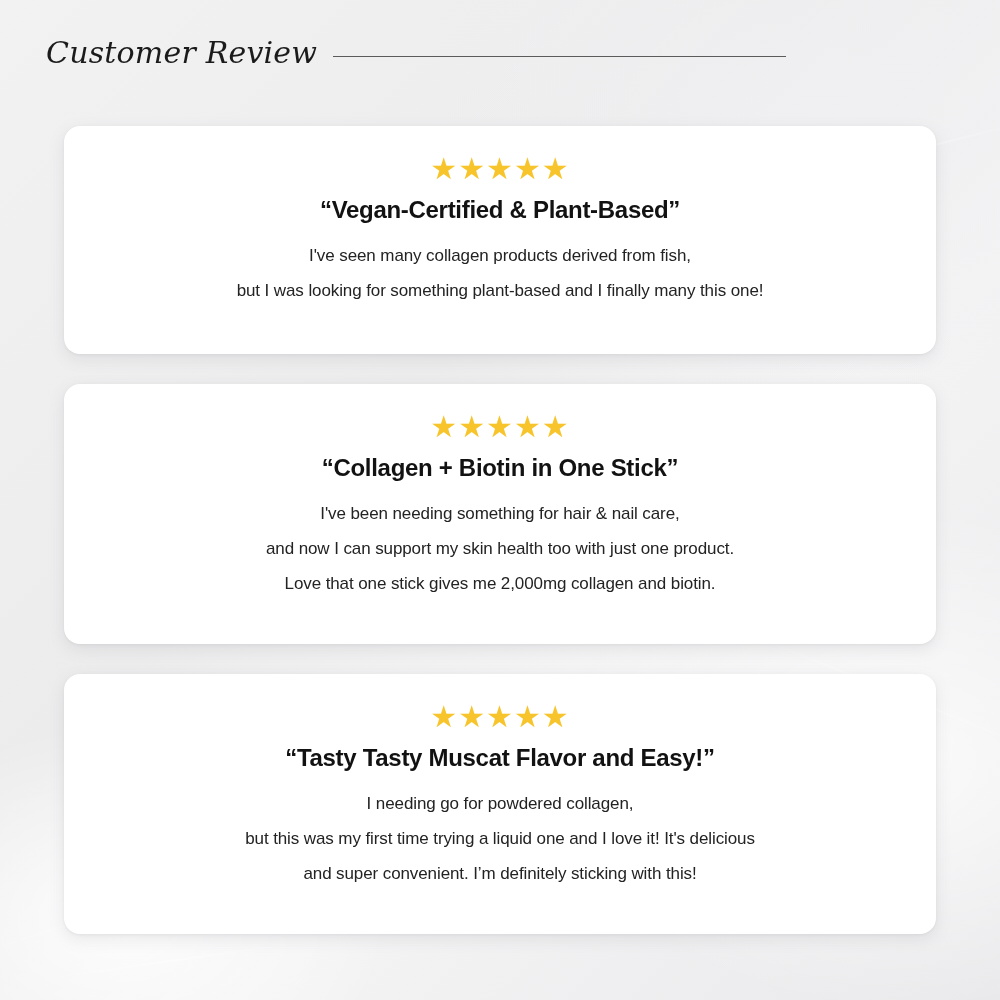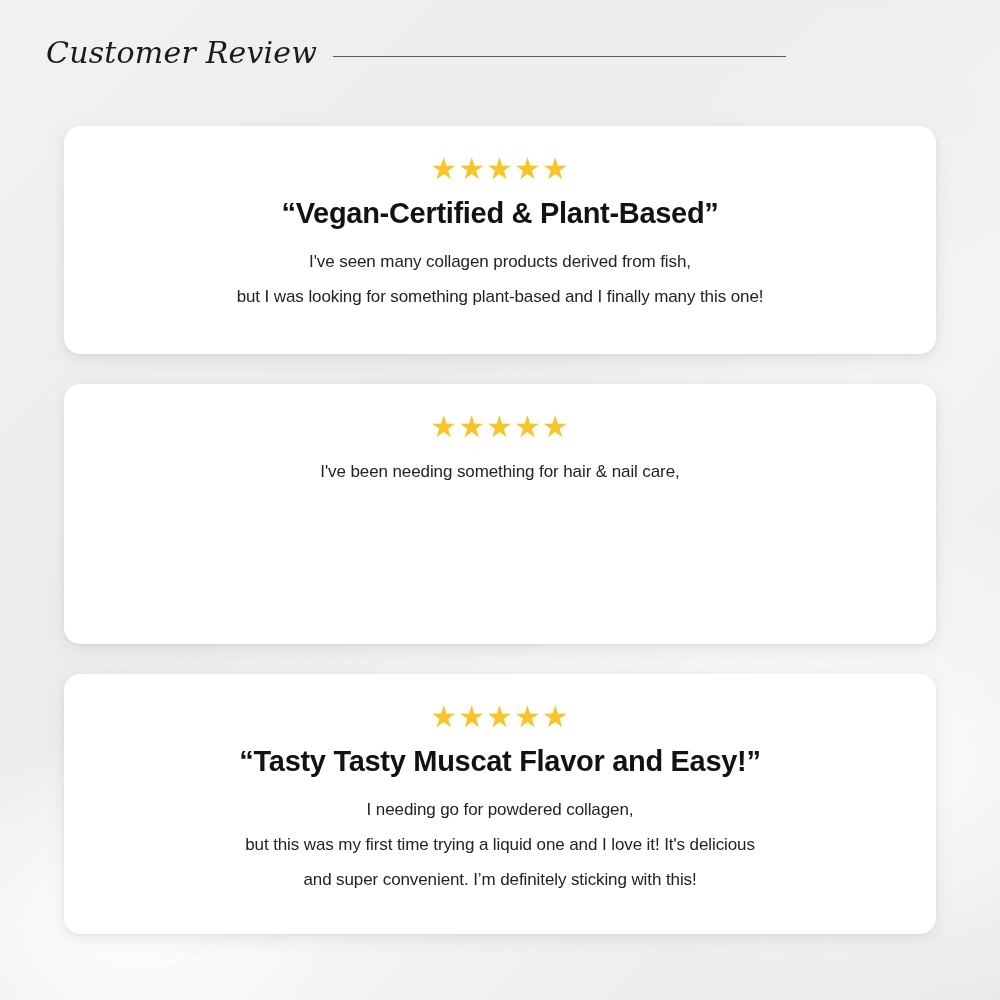--- a/index.html
+++ b/index.html
@@ -84,21 +84,21 @@
 
   .stars {
     font-size: 30px;
     line-height: 34px;
     letter-spacing: 1px;
     color: #f7c52b;
     margin-bottom: 10px;
     user-select: none;
   }
   .quote {
-    font-size: 29px;
+    font-size: 24px;
     font-weight: bold;
     color: #121212;
     letter-spacing: -0.3px;
     margin: 0 0 14px 0;
     line-height: 1.18;
   }
   .body-text {
     font-size: 17px;
     line-height: 35px;
     color: #232323;
@@ -127,22 +127,25 @@
       <div class="stars">★★★★★</div>
       <div class="quote">“Vegan-Certified &amp; Plant-Based”</div>
       <div class="body-text">
         <div>I've seen many collagen products derived from fish,</div>
         <div>but I was looking for something plant-based and I finally many this one!</div>
       </div>
     </div>
 
     <div class="card c2">
       <div class="stars">★★★★★</div>
+      <div class="quote">“Collagen + Biotin in One Stick”</div>
       <div class="body-text">
         <div>I've been needing something for hair &amp; nail care,</div>
+        <div>and now I can support my skin health too with just one product.</div>
+        <div>Love that one stick gives me 2,000mg collagen and biotin.</div>
       </div>
     </div>
 
     <div class="card c3">
       <div class="stars">★★★★★</div>
       <div class="quote">“Tasty Tasty Muscat Flavor and Easy!”</div>
       <div class="body-text">
         <div>I needing go for powdered collagen,</div>
         <div>but this was my first time trying a liquid one and I love it! It's delicious</div>
         <div>and super convenient. I’m definitely sticking with this!</div>

